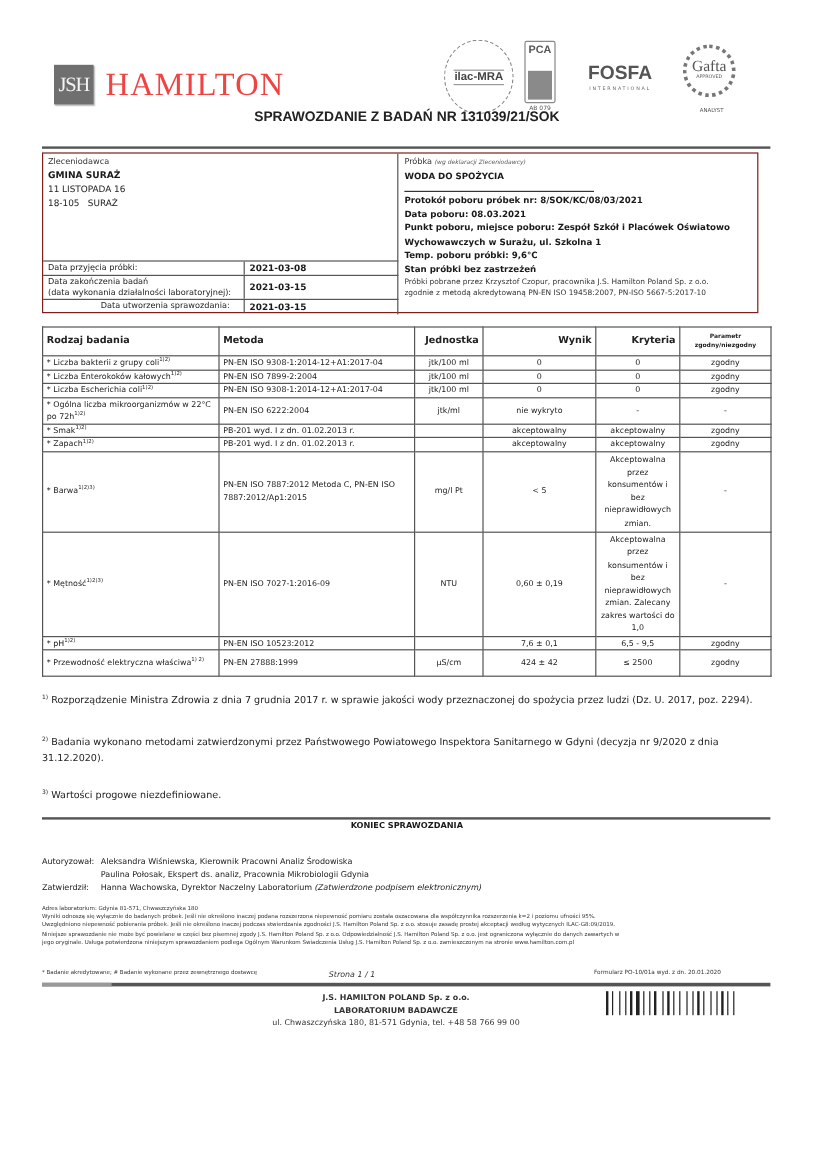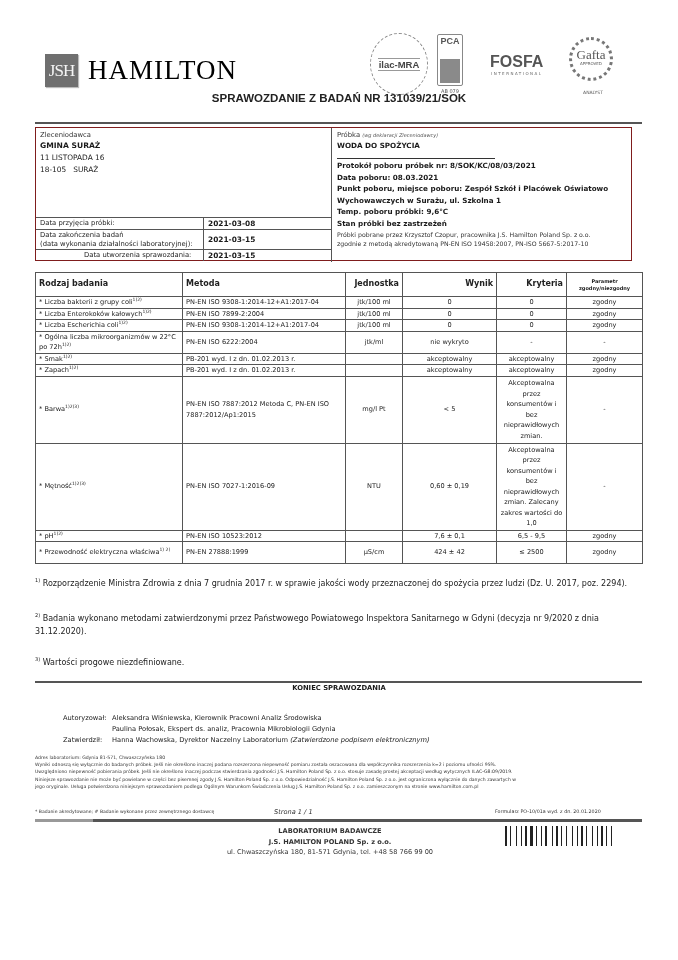--- a/index.html
+++ b/index.html
@@ -5,21 +5,21 @@
   * { box-sizing: border-box; margin: 0; padding: 0; }
   html, body { width: 678px; height: 960px; background: #ffffff; overflow: hidden; }
   body { position: relative; font-family: "DejaVu Sans", sans-serif; color: #1a1a1a; }
   .abs { position: absolute; }
 
   
   .logo-box { left: 45px; top: 54px; width: 33px; height: 33px; background: #6f6f6f;
     color: #f4f4f4; font-family: "Liberation Serif", serif; font-size: 17px; line-height: 33px;
     text-align: center; letter-spacing: -1px; box-shadow: 1px 1px 1px #bbb; }
   .logo-text { left: 88px; top: 55px; font-family: "Liberation Serif", serif; font-size: 27px;
-    color: #000000; letter-spacing: 1px; }
+    color: #ef4444; letter-spacing: 1px; }
   .badge-ilac { left: 370px; top: 33px; width: 58px; height: 62px; border-radius: 50%;
     border: 1px dashed #888; display: flex; align-items: center; justify-content: center; }
   .badge-ilac span { font-family: "Liberation Sans", sans-serif; font-weight: bold; font-size: 9.5px;
     color: #444; background: #fff; border-top: 1px solid #999; border-bottom: 1px solid #999; padding: 0 1px; }
   .badge-pca { left: 437px; top: 34px; width: 26px; height: 52px; border: 1px solid #888;
     border-radius: 2px; text-align: center; }
   .badge-pca .pca-top { font-family: "Liberation Sans", sans-serif; font-weight: bold; font-size: 9px; color:#555; line-height: 12px; }
   .badge-pca .pca-body { position: absolute; left: 2px; right: 2px; bottom: 2px; height: 24px; background: #8a8a8a; }
   .badge-pca-code { left: 436px; top: 88px; width: 28px; text-align: center; font-size: 5px; color: #555; }
   .badge-fosfa { left: 490px; top: 53px; font-family: "Liberation Sans", sans-serif; font-weight: bold;
@@ -61,21 +61,21 @@
   table.results td.c { text-align: center; }
   sup { font-size: 4.5px; vertical-align: super; line-height: 0; }
 
   
   .fn { left: 35px; width: 610px; font-size: 8px; line-height: 13px; color: #222; }
   .fn sup { font-size: 5px; }
 
   .end-rule { left: 35px; top: 681px; width: 607px; height: 1.5px; background: #555; }
   .end-title { left: 0; width: 678px; top: 684px; text-align: center; font-size: 6.8px; font-weight: bold; }
 
-  .auth { left: 35px; font-size: 6.7px; line-height: 10.5px; color: #222; margin-left: 28px; }
+  .auth { left: 35px; font-size: 6.7px; line-height: 10.5px; color: #222; }
   .auth .k { display: inline-block; width: 49px; }
   .auth .it { font-style: italic; }
 
   .fine { left: 35px; width: 615px; font-size: 4.6px; line-height: 7.2px; color: #333; }
 
   .bottom-row { top: 809px; font-size: 4.6px; color: #333; }
   .page-num { left: 274px; top: 808px; font-size: 6.6px; color: #333; font-style: italic; }
   .form-id { left: 495px; top: 809px; font-size: 4.8px; color: #333; }
   .bottom-rule { left: 35px; top: 819px; width: 607px; height: 3px; background: #555; }
   .bottom-rule .light { position: absolute; left: 0; top: 0; width: 58px; height: 3px; background: #999; }
@@ -272,22 +272,22 @@
 </div>
 
 <div class="abs bottom-row" style="left:35px;">* Badanie akredytowane;  # Badanie wykonane przez zewnętrznego dostawcę</div>
 <div class="abs page-num">Strona 1 / 1</div>
 <div class="abs form-id">Formularz PO-10/01a wyd. z dn. 20.01.2020</div>
 <div class="abs bottom-rule">
     <div class="light"></div>
   </div>
 
 <div class="abs company" style="top:826px;">
+  <div class="b">J.S. HAMILTON POLAND Sp. z o.o.</div>
   <div class="b">LABORATORIUM BADAWCZE</div>
-  <div class="b">J.S. HAMILTON POLAND Sp. z o.o.</div>
   <div>ul. Chwaszczyńska 180, 81-571 Gdynia, tel. +48 58 766 99 00</div>
 </div>
 <div class="abs barcode" id="barcode">
     <i style="width: 2px; background: rgb(34, 34, 34);"></i>
     <i style="width: 1px; background: rgb(255, 255, 255);"></i>
     <i style="width: 1px; background: rgb(34, 34, 34);"></i>
     <i style="width: 3px; background: rgb(255, 255, 255);"></i>
     <i style="width: 1px; background: rgb(34, 34, 34);"></i>
     <i style="width: 2px; background: rgb(255, 255, 255);"></i>
     <i style="width: 1px; background: rgb(34, 34, 34);"></i>

